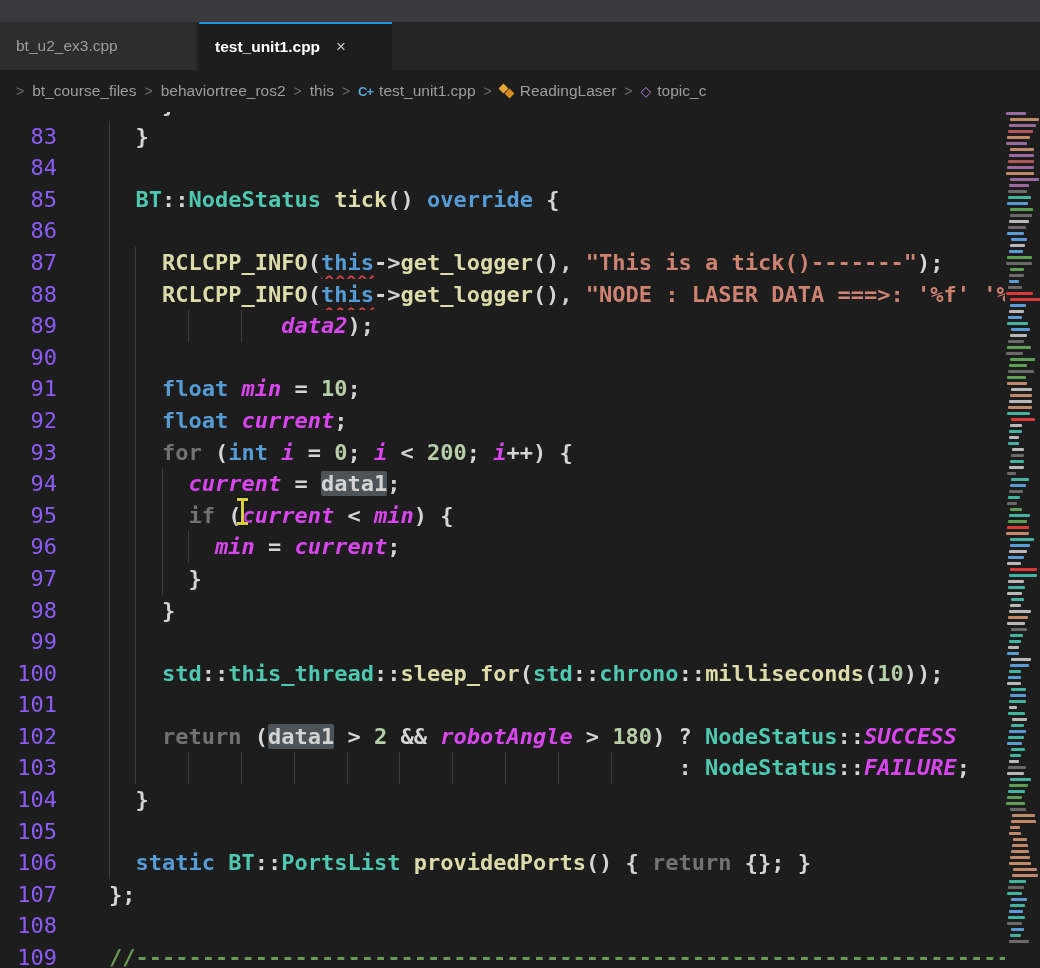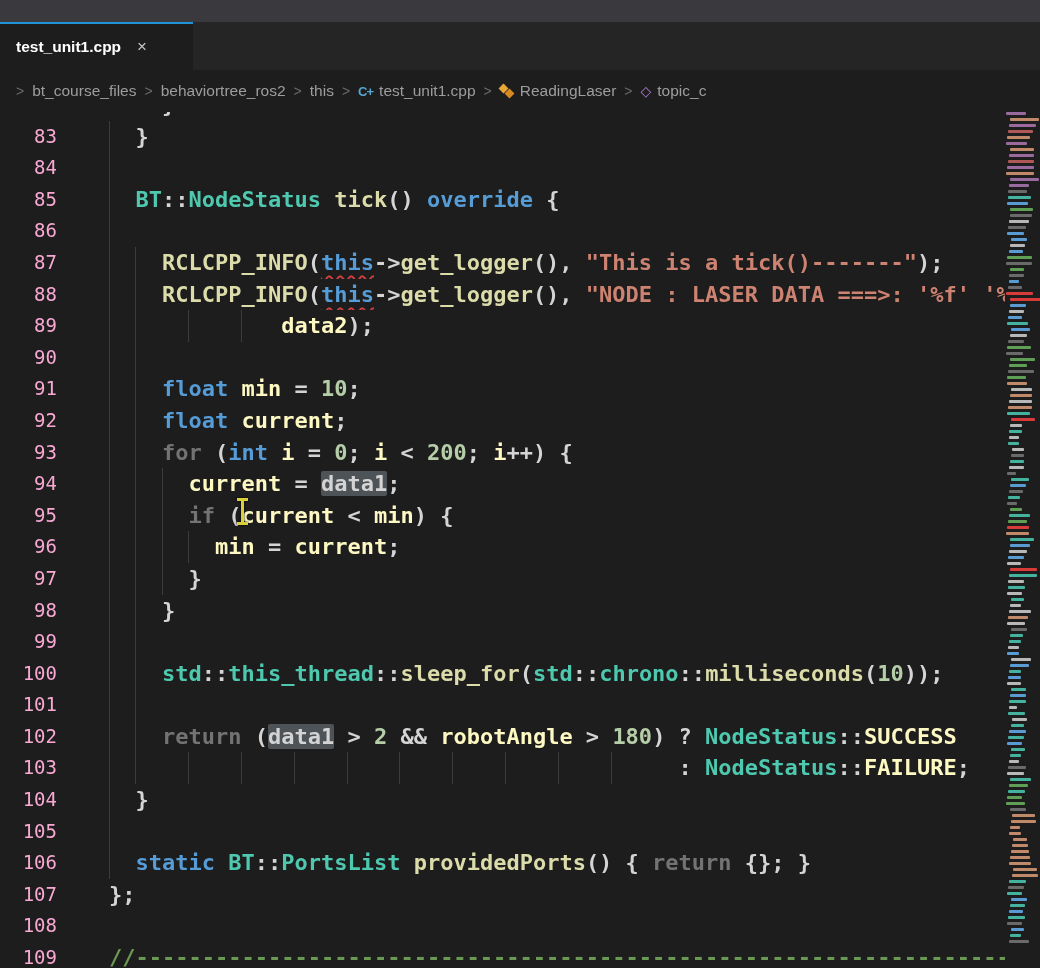--- a/index.html
+++ b/index.html
@@ -23,44 +23,47 @@
   .class-icon{position:relative;width:14px;height:14px;}
   .class-icon i{position:absolute;background:#e8a838;width:7px;height:7px;transform:rotate(45deg);}
   .class-icon i.a{left:0;top:1px;}
   .class-icon i.b{left:6px;top:6px;background:#d8891f;}
   .method-icon{color:#b180d7;font-size:14px;}
   
   .editor{position:absolute;top:112px;left:0;right:0;bottom:0;overflow:hidden;background:#1d1d1d;}
   #lines{position:absolute;top:-23px;left:0;right:35px;font-family:"DejaVu Sans Mono",monospace;
          font-size:22px;font-weight:600;line-height:31.6px;white-space:pre;overflow:hidden;}
   .line{position:relative;height:31.6px;display:flex;}
-  .ln{flex:0 0 57px;width:57px;text-align:right;color:#f9a8d4;font-size:19px;font-weight:400;}
+  .ln{flex:0 0 57px;width:57px;text-align:right;color:#8b5cf6;font-size:22px;font-weight:400;}
   .code{position:relative;flex:1;padding-left:52px;overflow:hidden;}
   .g{position:absolute;top:0;bottom:0;width:1px;background:#3c3c3c;}
   .kw{color:#569cd6;} .ctl{color:#737373;} .typ{color:#4ec9b0;} .fn{color:#dcdcaa;}
-  .str{color:#ce8372;} .num{color:#b5cea8;} .pun{color:#d4d4d4;} .var{color:#fef9c3;} .cm{color:#6a9955;}
+  .str{color:#ce8372;} .num{color:#b5cea8;} .pun{color:#d4d4d4;} .var{color:#d946ef;font-style:italic;} .cm{color:#6a9955;}
   .this{color:#569cd6;text-decoration:underline wavy #d14040 1.5px;text-underline-offset:5px;}
   .hl{color:#d4d4d4;background:#4e5357;border-radius:2px;}
   
   #minimap{position:absolute;top:0;right:0;width:35px;bottom:0;overflow:hidden;cursor:pointer;}
   .mrow{height:3px;margin-bottom:3px;border-radius:1px;}
   
   #ibeam{position:absolute;left:241px;top:390px;width:15px;height:27px;filter:drop-shadow(0 0 1px #000);}
   #ibeam i{position:absolute;background:#d8cf3a;}
   #ibeam .v{left:6px;top:2px;bottom:2px;width:3px;}
   #ibeam .h{left:2px;width:11px;height:3px;}
   #ibeam .t{top:0;} #ibeam .b{bottom:0;}
 </style>
 </head>
 <body>
 
 <div class="app">
   <div class="titlebar"></div>
 
   <div class="tabbar">
+    <div class="tab inactive">
+      <span>bt_u2_ex3.cpp</span>
+    </div>
     <div class="tab active">
       <span>test_unit1.cpp</span>
       <span class="close">×</span>
     </div>
   </div>
 
   <div class="breadcrumb" id="breadcrumb">
       <span class="bc-sep">&gt;</span>
       <span class="bc-item">
         <span>bt_course_files</span>

